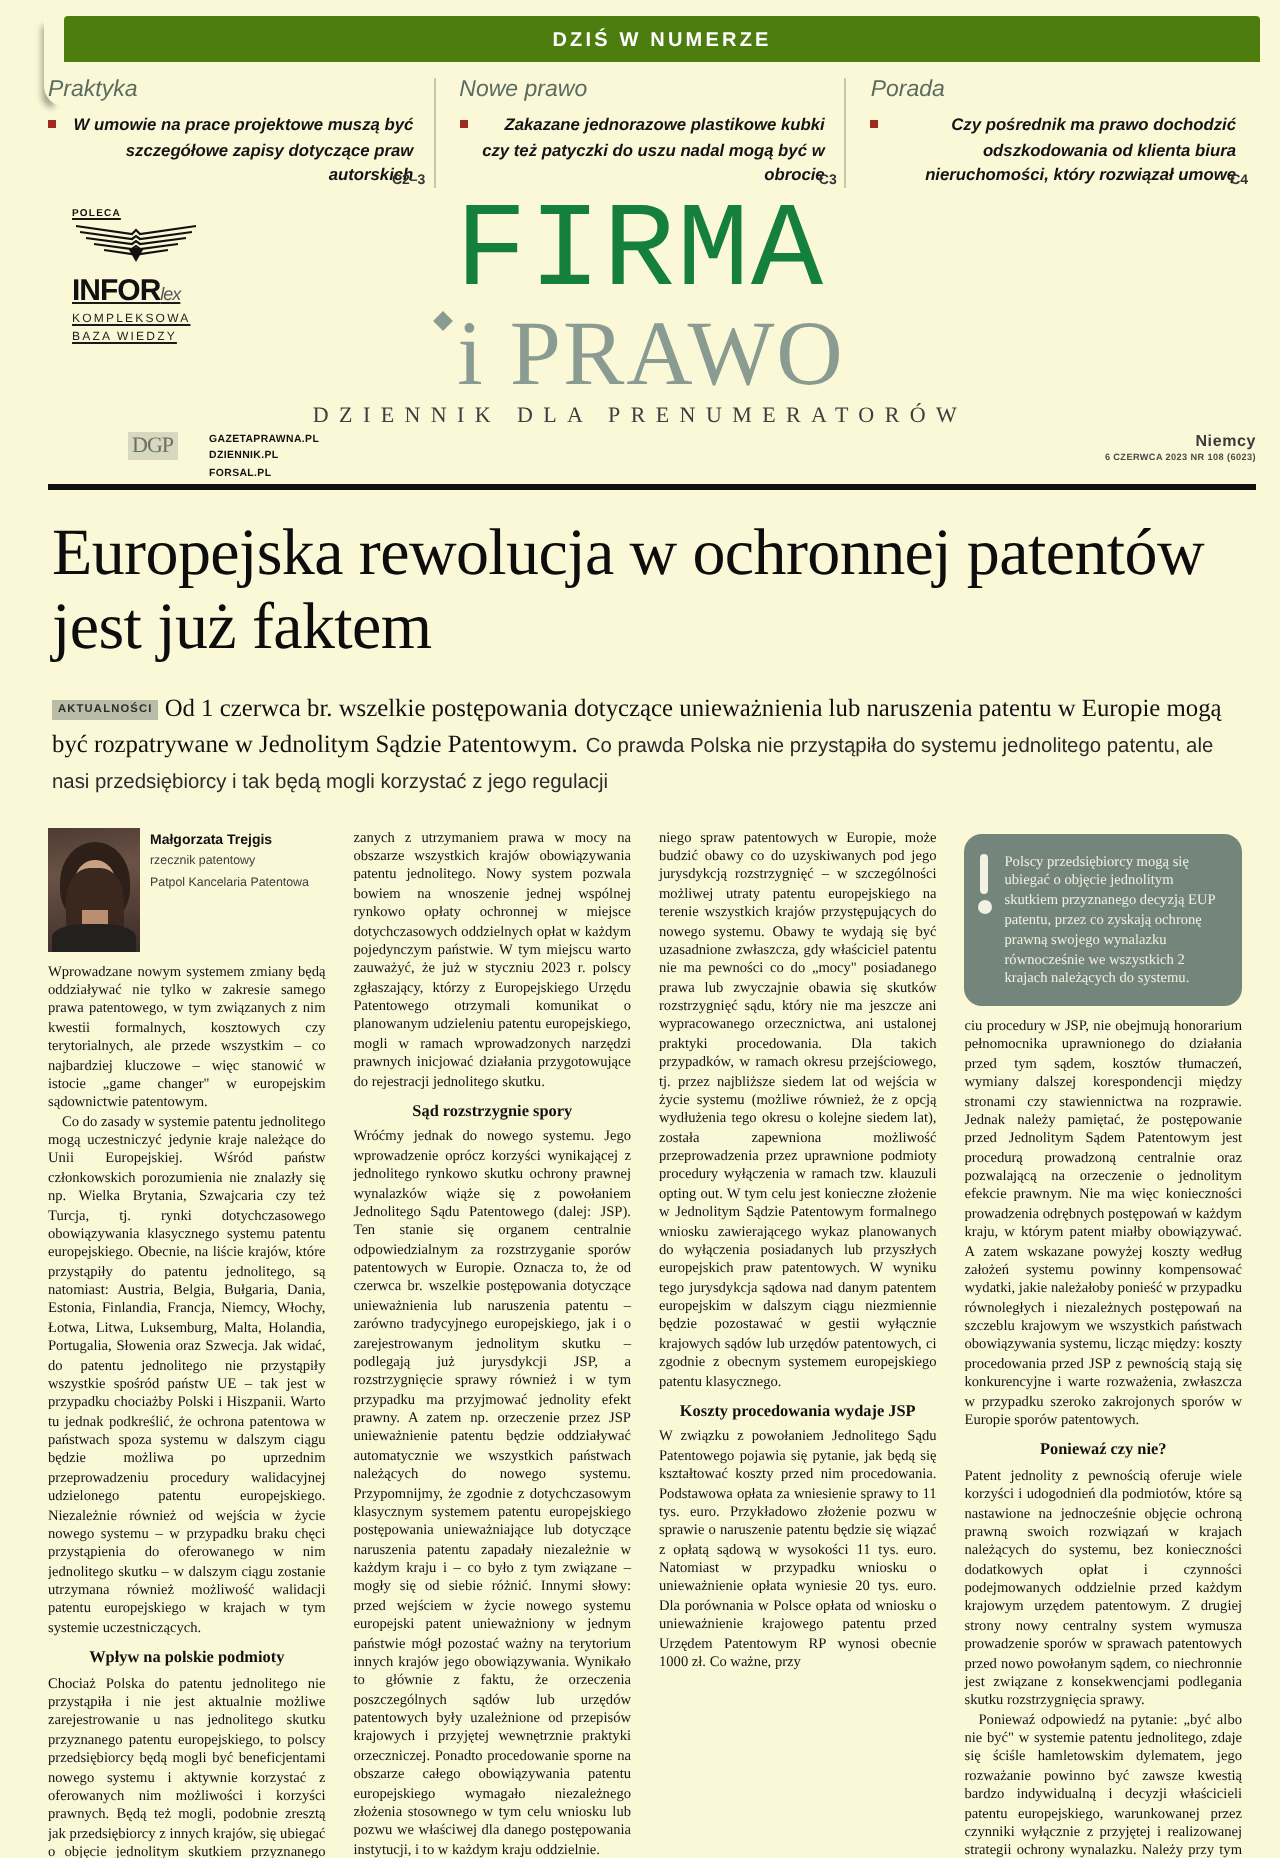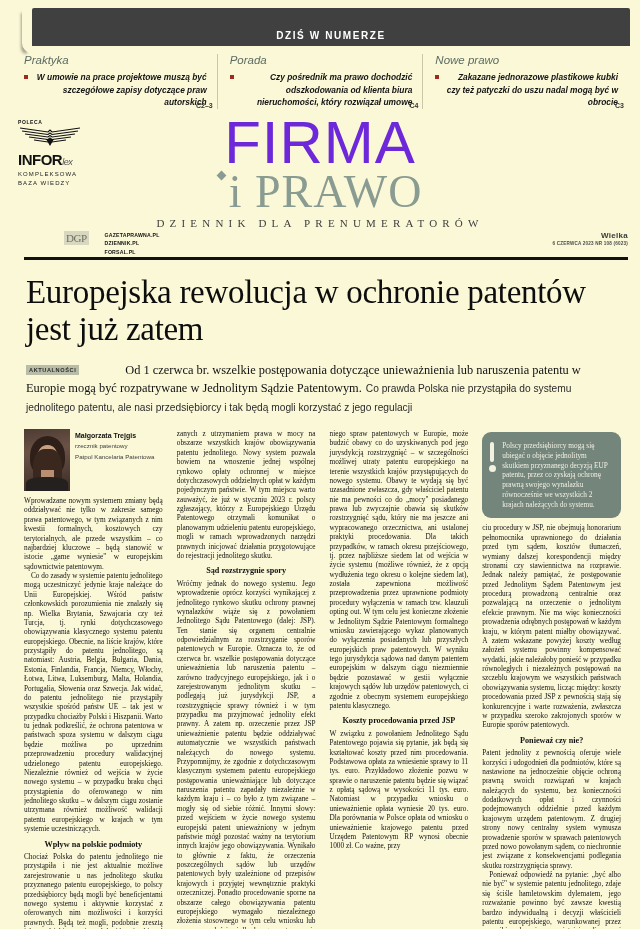--- a/index.html
+++ b/index.html
@@ -9,28 +9,28 @@
     font-family:"Liberation Serif", serif;
     color:#1a1a1a;
     overflow:hidden;
     position:relative;
   }
 
   
   .topwrap { position:relative; padding:8px 10px 0 10px; }
   .dzisbar {
     margin-left:22px;
-    background:#404040;
+    background:#4d7c0f;
     color:#ffffff;
     font-family:"Liberation Sans", sans-serif;
     font-weight:bold;
     font-size:10px;
     letter-spacing:1.6px;
     text-align:center;
-    padding:22px 0 5px 0;
+    padding:7px 0 5px 0;
     border-radius:2px 2px 0 0;
   }
   .dziscurl {
     position:absolute;
     left:22px; top:8px;
     width:10px; height:45px;
     background:#fbf8d8;
     border-radius:0 0 0 12px;
     box-shadow:-3px 3px 3px -2px rgba(0,0,0,.35);
   }
@@ -67,34 +67,35 @@
   }
   .teaser-page {
     font-family:"Liberation Sans", sans-serif;
     font-size:7px; font-weight:bold;
     color:#333; position:absolute; right:4px; bottom:0;
   }
 
   
   .masthead { position:relative; height:118px; margin-top:4px; }
   .infor {
-    position:absolute; left:18px; top:6px; width:95px;
-    font-family:"Liberation Sans", sans-serif;
+    position:absolute; left:36px; top:6px; width:95px;
+    font-family:"Liberation Sans", sans-serif;
+    text-decoration:underline;
   }
   .infor .poleca { font-size:5px; font-weight:bold; letter-spacing:.6px; color:#111; }
   .infor .bird { margin:1px 0 1px 0; }
   .infor .brand { font-size:15px; font-weight:bold; letter-spacing:-.5px; color:#111; }
   .infor .brand .lex { font-size:9px; font-weight:normal; font-style:italic; color:#555; }
   .infor .sub { font-size:6px; letter-spacing:1.1px; color:#222; line-height:1.5; margin-top:2px; }
 
   .mastname { text-align:center; padding-top:2px; }
   .firma {
-    font-family:Liberation Sans, sans-serif;
+    font-family:Liberation Mono, monospace;
     font-size:60px; line-height:.92;
-    color:#6d28d9; letter-spacing:1px;
+    color:#15803d; letter-spacing:1px;
   }
   .iprawo {
     font-family:"Liberation Serif", serif;
     font-size:46px; line-height:.95;
     color:#8a9b92; letter-spacing:1px;
     position:relative;
   }
   .diamond {
     display:inline-block; width:7px; height:7px; background:#8a9b92;
     transform:rotate(45deg); vertical-align:28px; margin-right:4px;
@@ -141,21 +142,21 @@
   .lead { margin:12px 22px 0 26px; }
   .aktu {
     display:inline-block;
     background:#b9bca6; color:#2c2c2c;
     font-family:"Liberation Sans", sans-serif;
     font-size:5.6px; font-weight:bold; letter-spacing:.6px;
     padding:2px 3px; vertical-align:2px; margin-right:3px;
   }
   .lead-a {
     font-family:"Liberation Serif", serif;
-    font-size:12.4px; line-height:1.32; color:#111;margin-left:43px;
+    font-size:12.4px; line-height:1.32; color:#111;
   }
   .lead-b {
     font-family:"Liberation Sans", sans-serif;
     font-size:10.2px; line-height:1.42; color:#2b2b2b;
   }
 
   
   .cols {
     display:flex;
     margin:14px 12px 0 24px;
@@ -254,35 +255,35 @@
   <div class="teaser">
     <div class="teaser-kicker">Praktyka</div>
     <div class="teaser-body">
       <span class="teaser-sq"></span>
       <span>W umowie na prace projektowe muszą być szczegółowe zapisy dotyczące praw autorskich</span>
     </div>
     <div class="teaser-page">C2–3</div>
   </div>
 
   <div class="teaser">
+    <div class="teaser-kicker">Nowe prawo</div>
+    <div class="teaser-body">
+      <span class="teaser-sq"></span>
+      <span>Zakazane jednorazowe plastikowe kubki czy też patyczki do uszu nadal mogą być w obrocie</span>
+    </div>
+    <div class="teaser-page">C3</div>
+  </div>
+
+  <div class="teaser">
     <div class="teaser-kicker">Porada</div>
     <div class="teaser-body">
       <span class="teaser-sq"></span>
       <span>Czy pośrednik ma prawo dochodzić odszkodowania od klienta biura nieruchomości, który rozwiązał umowę</span>
     </div>
     <div class="teaser-page">C4</div>
-  </div>
-
-  <div class="teaser">
-    <div class="teaser-kicker">Nowe prawo</div>
-    <div class="teaser-body">
-      <span class="teaser-sq"></span>
-      <span>Zakazane jednorazowe plastikowe kubki czy też patyczki do uszu nadal mogą być w obrocie</span>
-    </div>
-    <div class="teaser-page">C3</div>
   </div>
 
 </div>
 
 <div class="masthead">
 
   <div class="infor">
     <div class="poleca">POLECA</div>
     <div class="bird">
       <svg width="64" height="20" viewBox="0 0 64 20">
@@ -318,27 +319,27 @@
 <div class="strip">
   <div class="dgp">
     <div class="dgp-mark">DGP</div>
     <div class="dgp-urls">
       <div>GAZETAPRAWNA.PL</div>
       <div>DZIENNIK.PL</div>
       <div>FORSAL.PL</div>
     </div>
   </div>
   <div class="dateblk">
-    <div class="dayname">Wielka</div>
+    <div class="dayname">Niemcy</div>
     <div class="datefull">6 CZERWCA 2023 NR 108 (6023)</div>
   </div>
 </div>
 <div class="rule"></div>
 
-<h1 class="headline">Europejska rewolucja w ochronie patentów jest już zatem</h1>
+<h1 class="headline">Europejska rewolucja w ochronnej patentów jest już faktem</h1>
 
 <div class="lead">
   <span class="aktu">AKTUALNOŚCI</span><span class="lead-a">Od 1 czerwca br. wszelkie postępowania dotyczące unieważnienia lub naruszenia patentu w Europie mogą być rozpatrywane w Jednolitym Sądzie Patentowym.</span> <span class="lead-b">Co prawda Polska nie przystąpiła do systemu jednolitego patentu, ale nasi przedsiębiorcy i tak będą mogli korzystać z jego regulacji</span>
 </div>
 
 <div class="cols">
 
   <div class="col">
     <div class="byline">
       <div class="photo">
@@ -347,36 +348,36 @@
         <div class="hair2"></div>
         <div class="neck"></div>
         <div class="body"></div>
       </div>
       <div class="byl-txt">
         <div class="byl-name">Małgorzata Trejgis</div>
         <div class="byl-role">rzecznik patentowy</div>
         <div class="byl-role">Patpol Kancelaria Patentowa</div>
       </div>
     </div>
-    <p class="noind">Wprowadzane nowym systemem zmiany będą oddziaływać nie tylko w zakresie samego prawa patentowego, w tym związanych z nim kwestii formalnych, kosztowych czy terytorialnych, ale przede wszystkim – co najbardziej kluczowe – będą stanowić w istocie „game wyniesie" w europejskim sądownictwie patentowym.</p>
+    <p class="noind">Wprowadzane nowym systemem zmiany będą oddziaływać nie tylko w zakresie samego prawa patentowego, w tym związanych z nim kwestii formalnych, kosztowych czy terytorialnych, ale przede wszystkim – co najbardziej kluczowe – więc stanowić w istocie „game changer" w europejskim sądownictwie patentowym.</p>
     <p>Co do zasady w systemie patentu jednolitego mogą uczestniczyć jedynie kraje należące do Unii Europejskiej. Wśród państw członkowskich porozumienia nie znalazły się np. Wielka Brytania, Szwajcaria czy też Turcja, tj. rynki dotychczasowego obowiązywania klasycznego systemu patentu europejskiego. Obecnie, na liście krajów, które przystąpiły do patentu jednolitego, są natomiast: Austria, Belgia, Bułgaria, Dania, Estonia, Finlandia, Francja, Niemcy, Włochy, Łotwa, Litwa, Luksemburg, Malta, Holandia, Portugalia, Słowenia oraz Szwecja. Jak widać, do patentu jednolitego nie przystąpiły wszystkie spośród państw UE – tak jest w przypadku chociażby Polski i Hiszpanii. Warto tu jednak podkreślić, że ochrona patentowa w państwach spoza systemu w dalszym ciągu będzie możliwa po uprzednim przeprowadzeniu procedury walidacyjnej udzielonego patentu europejskiego. Niezależnie również od wejścia w życie nowego systemu – w przypadku braku chęci przystąpienia do oferowanego w nim jednolitego skutku – w dalszym ciągu zostanie utrzymana również możliwość walidacji patentu europejskiego w krajach w tym systemie uczestniczących.</p>
     <h3>Wpływ na polskie podmioty</h3>
     <p class="noind">Chociaż Polska do patentu jednolitego nie przystąpiła i nie jest aktualnie możliwe zarejestrowanie u nas jednolitego skutku przyznanego patentu europejskiego, to polscy przedsiębiorcy będą mogli być beneficjentami nowego systemu i aktywnie korzystać z oferowanych nim możliwości i korzyści prawnych. Będą też mogli, podobnie zresztą jak przedsiębiorcy z innych krajów, się ubiegać o objęcie jednolitym skutkiem przyznanego decyzją EUP patentu, przez co zyskają ochronę prawną swojego wynalazku równocześnie we wszystkich 17 krajach należących do systemu. Kwestia ta wydaje się być warta rozważenia, zwłaszcza jeśli może zapewnić chociażby obniżenie kosztów zwią-</p>
   </div>
 
   <div class="col">
     <p class="noind">zanych z utrzymaniem prawa w mocy na obszarze wszystkich krajów obowiązywania patentu jednolitego. Nowy system pozwala bowiem na wnoszenie jednej wspólnej rynkowo opłaty ochronnej w miejsce dotychczasowych oddzielnych opłat w każdym pojedynczym państwie. W tym miejscu warto zauważyć, że już w styczniu 2023 r. polscy zgłaszający, którzy z Europejskiego Urzędu Patentowego otrzymali komunikat o planowanym udzieleniu patentu europejskiego, mogli w ramach wprowadzonych narzędzi prawnych inicjować działania przygotowujące do rejestracji jednolitego skutku.</p>
     <h3>Sąd rozstrzygnie spory</h3>
     <p class="noind">Wróćmy jednak do nowego systemu. Jego wprowadzenie oprócz korzyści wynikającej z jednolitego rynkowo skutku ochrony prawnej wynalazków wiąże się z powołaniem Jednolitego Sądu Patentowego (dalej: JSP). Ten stanie się organem centralnie odpowiedzialnym za rozstrzyganie sporów patentowych w Europie. Oznacza to, że od czerwca br. wszelkie postępowania dotyczące unieważnienia lub naruszenia patentu – zarówno tradycyjnego europejskiego, jak i o zarejestrowanym jednolitym skutku – podlegają już jurysdykcji JSP, a rozstrzygnięcie sprawy również i w tym przypadku ma przyjmować jednolity efekt prawny. A zatem np. orzeczenie przez JSP unieważnienie patentu będzie oddziaływać automatycznie we wszystkich państwach należących do nowego systemu. Przypomnijmy, że zgodnie z dotychczasowym klasycznym systemem patentu europejskiego postępowania unieważniające lub dotyczące naruszenia patentu zapadały niezależnie w każdym kraju i – co było z tym związane – mogły się od siebie różnić. Innymi słowy: przed wejściem w życie nowego systemu europejski patent unieważniony w jednym państwie mógł pozostać ważny na terytorium innych krajów jego obowiązywania. Wynikało to głównie z faktu, że orzeczenia poszczególnych sądów lub urzędów patentowych były uzależnione od przepisów krajowych i przyjętej wewnętrznie praktyki orzeczniczej. Ponadto procedowanie sporne na obszarze całego obowiązywania patentu europejskiego wymagało niezależnego złożenia stosownego w tym celu wniosku lub pozwu we właściwej dla danego postępowania instytucji, i to w każdym kraju oddzielnie.</p>
 
   </div>
 
   <div class="col">
     <p class="noind">niego spraw patentowych w Europie, może budzić obawy co do uzyskiwanych pod jego jurysdykcją rozstrzygnięć – w szczególności możliwej utraty patentu europejskiego na terenie wszystkich krajów przystępujących do nowego systemu. Obawy te wydają się być uzasadnione zwłaszcza, gdy właściciel patentu nie ma pewności co do „mocy" posiadanego prawa lub zwyczajnie obawia się skutków rozstrzygnięć sądu, który nie ma jeszcze ani wypracowanego orzecznictwa, ani ustalonej praktyki procedowania. Dla takich przypadków, w ramach okresu przejściowego, tj. przez najbliższe siedem lat od wejścia w życie systemu (możliwe również, że z opcją wydłużenia tego okresu o kolejne siedem lat), została zapewniona możliwość przeprowadzenia przez uprawnione podmioty procedury wyłączenia w ramach tzw. klauzuli opting out. W tym celu jest konieczne złożenie w Jednolitym Sądzie Patentowym formalnego wniosku zawierającego wykaz planowanych do wyłączenia posiadanych lub przyszłych europejskich praw patentowych. W wyniku tego jurysdykcja sądowa nad danym patentem europejskim w dalszym ciągu niezmiennie będzie pozostawać w gestii wyłącznie krajowych sądów lub urzędów patentowych, ci zgodnie z obecnym systemem europejskiego patentu klasycznego.</p>
-    <h3>Koszty procedowania przed JSP</h3>
+    <h3>Koszty procedowania wydaje JSP</h3>
     <p class="noind">W związku z powołaniem Jednolitego Sądu Patentowego pojawia się pytanie, jak będą się kształtować koszty przed nim procedowania. Podstawowa opłata za wniesienie sprawy to 11 tys. euro. Przykładowo złożenie pozwu w sprawie o naruszenie patentu będzie się wiązać z opłatą sądową w wysokości 11 tys. euro. Natomiast w przypadku wniosku o unieważnienie opłata wyniesie 20 tys. euro. Dla porównania w Polsce opłata od wniosku o unieważnienie krajowego patentu przed Urzędem Patentowym RP wynosi obecnie 1000 zł. Co ważne, przy</p>
   </div>
 
   <div class="col">
     <div class="pull">
       <span class="bang">
           <i></i>
           <b></b>
         </span>
       <span>Polscy przedsiębiorcy mogą się ubiegać o objęcie jednolitym skutkiem przyznanego decyzją EUP patentu, przez co zyskają ochronę prawną swojego wynalazku równocześnie we wszystkich 2 krajach należących do systemu.</span>

